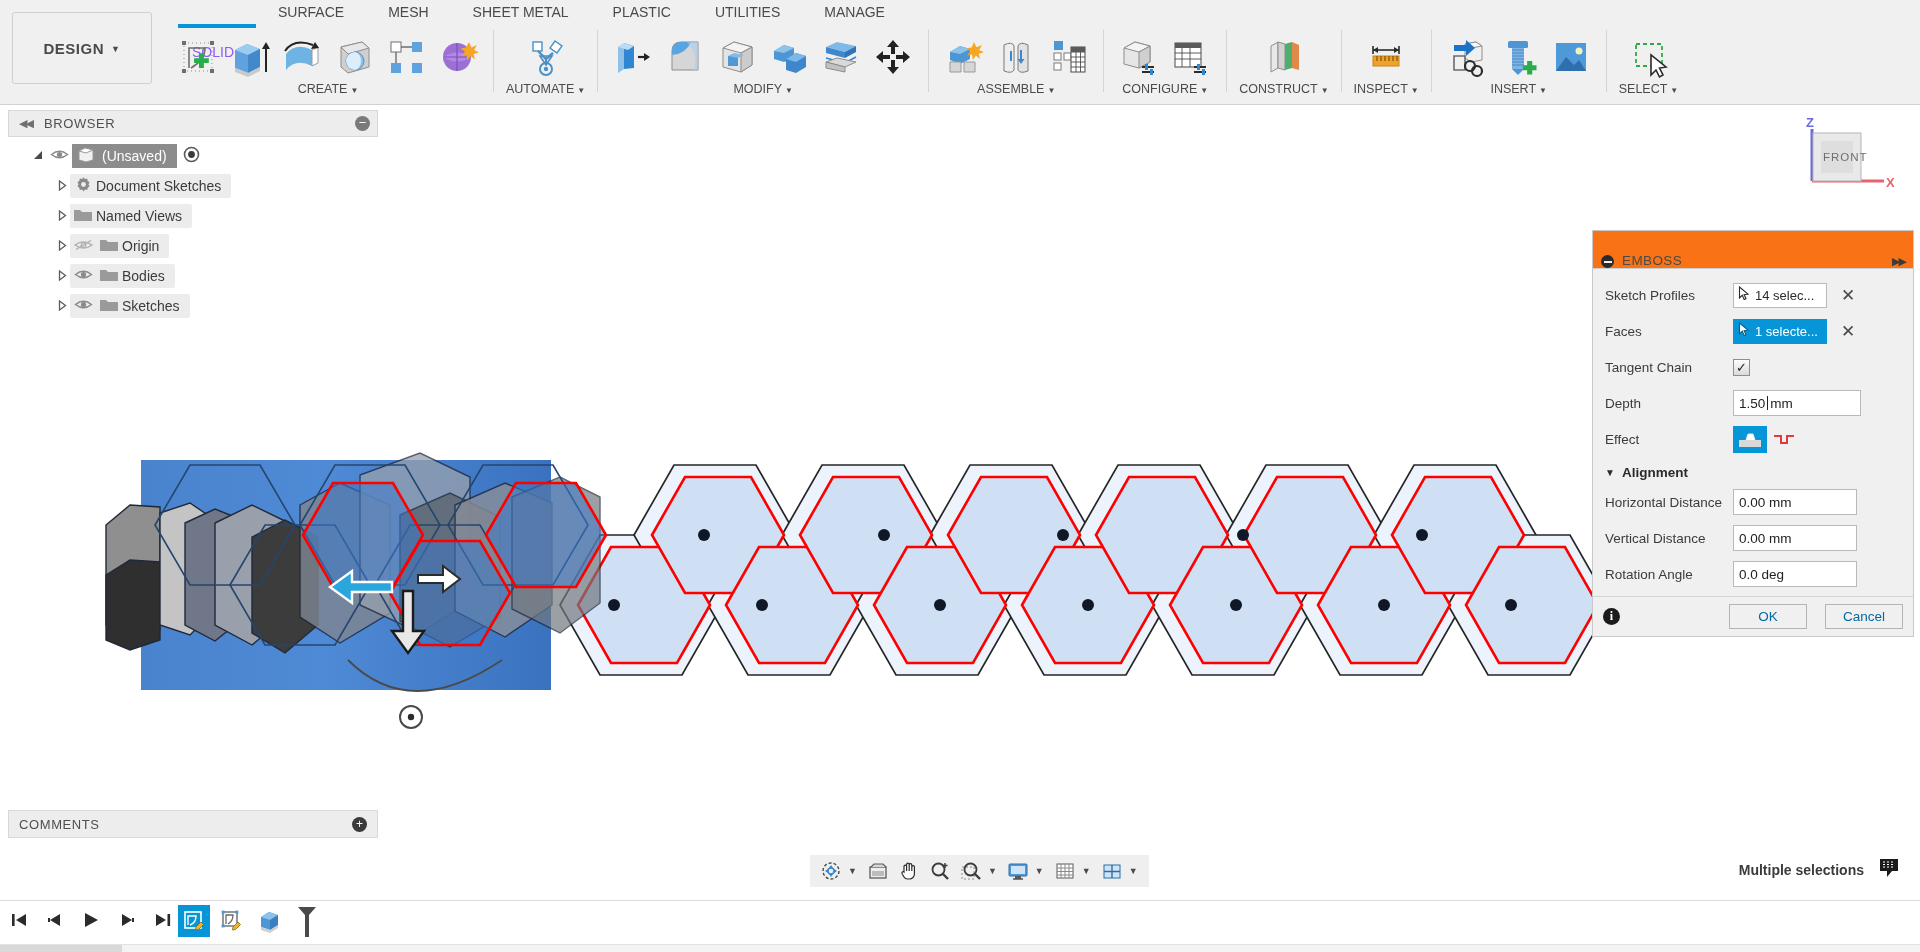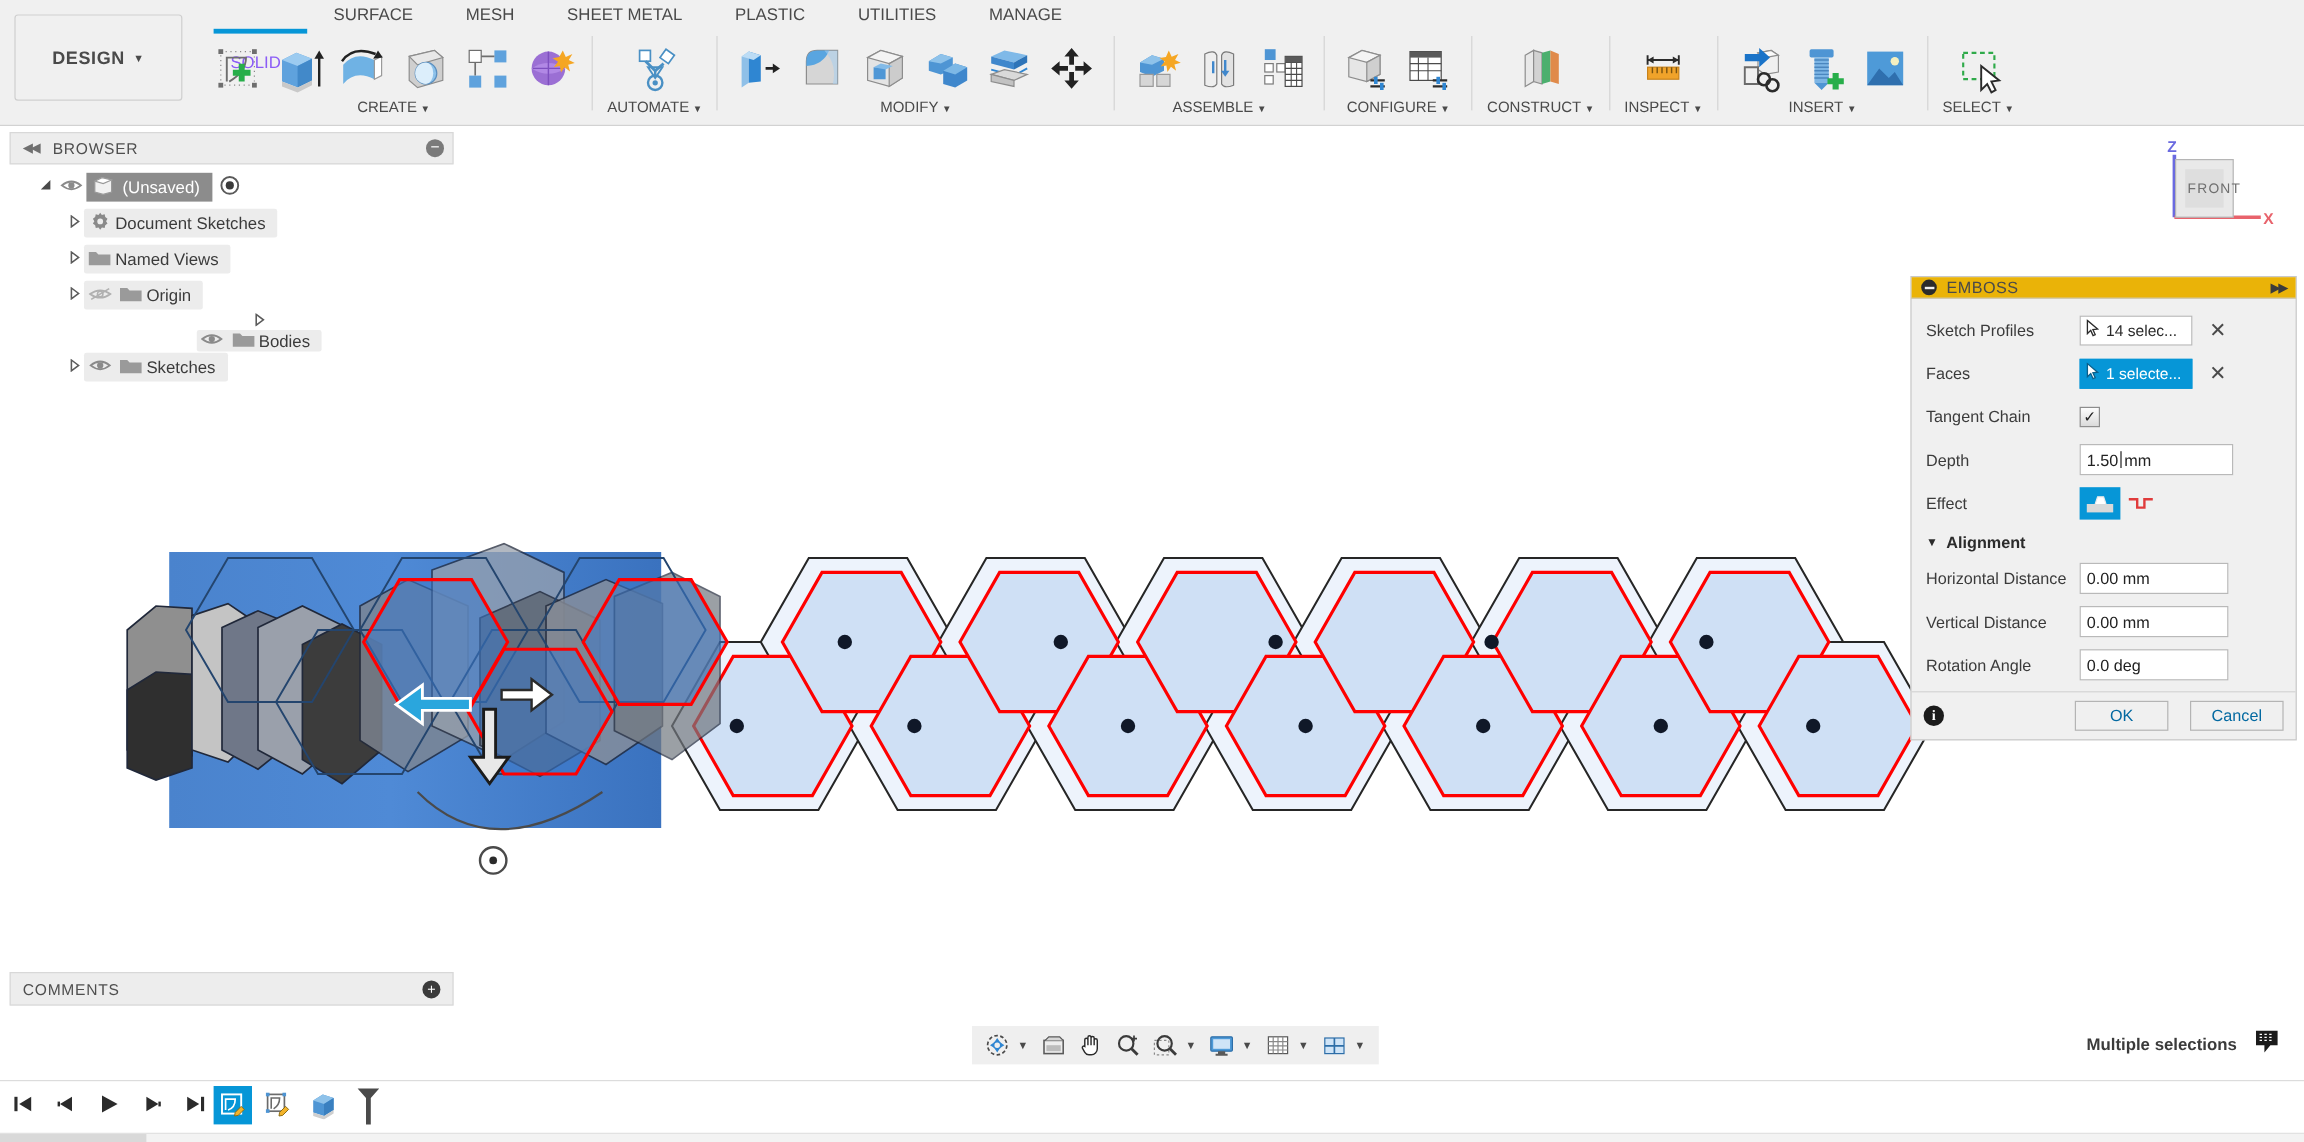--- a/index.html
+++ b/index.html
@@ -70,22 +70,22 @@
 
   
   .viewcube{ position:absolute; right:20px; top:8px; width:120px; height:80px;}
 
   
   .dlg{
     position:absolute; left:1592px; top:230px; width:322px;
     background:#f0f0f0; border:1px solid #c8c8c8; font-size:13.5px;
   }
   .dlg-title{
-    height:18px; background:#eab308; border-bottom:1px solid #cdcdcd;
-    display:flex; align-items:center; padding:0 8px; gap:8px; color:#4a4a4a;
+    height:38px; background:#f97316; border-bottom:1px solid #cdcdcd;
+    display:flex; align-items:flex-end; padding:0 8px; gap:8px; color:#4a4a4a;
   }
   .dlg-title .tt{ letter-spacing:.4px; font-size:13.5px; }
   .dlg-title .fwd{ margin-left:auto; font-size:11px; letter-spacing:-2px; color:#3b3b3b;}
   .dot-minus{ width:13px;height:13px;border-radius:50%;background:#2b2b2b; position:relative;}
   .dot-minus::after{content:"";position:absolute;left:2.5px;top:5.5px;width:8px;height:2px;background:#f0f0f0;}
   .dlg-body{ padding:8px 10px 4px 12px; }
   .frow{ display:flex; align-items:center; min-height:36px; }
   .flabel{ width:128px; color:#3b3b3b; font-size:13.5px;}
   .selbtn{
     width:94px;height:25px;border:1px solid #b9b9b9;background:#fff;
@@ -696,21 +696,21 @@
           </span>
           <span class="eye">
             <svg width="20" height="15" viewBox="0 0 20 15">
                 <path d="M1 3 h6 l2 2 h10 v9 h-18z" fill="#9a9a9a"></path>
               </svg>
           </span>
           <span style="padding-right:10px;">Origin</span>
         </span>
       </div>
 
-      <div class="trow" style="padding-left:46px;flex-direction:column;">
+      <div class="trow" style="padding-left:46px;">
         <span class="tw">
           <svg width="9" height="11" viewBox="0 0 9 11">
               <path d="M1.5 1 L7.5 5.5 L1.5 10z" fill="none" stroke="#5c5c5c" stroke-width="1.3"></path>
             </svg>
         </span>
         <span class="chip">
           <span class="eye">
             <svg width="19" height="13" viewBox="0 0 19 13">
                 <path d="M1.5 6.5 Q9.5 0 17.5 6.5 Q9.5 13 1.5 6.5z" fill="none" stroke="#8a8a8a" stroke-width="1.5"></path>
                 <circle cx="9.5" cy="6.5" r="2.6" fill="#8a8a8a"></circle>

